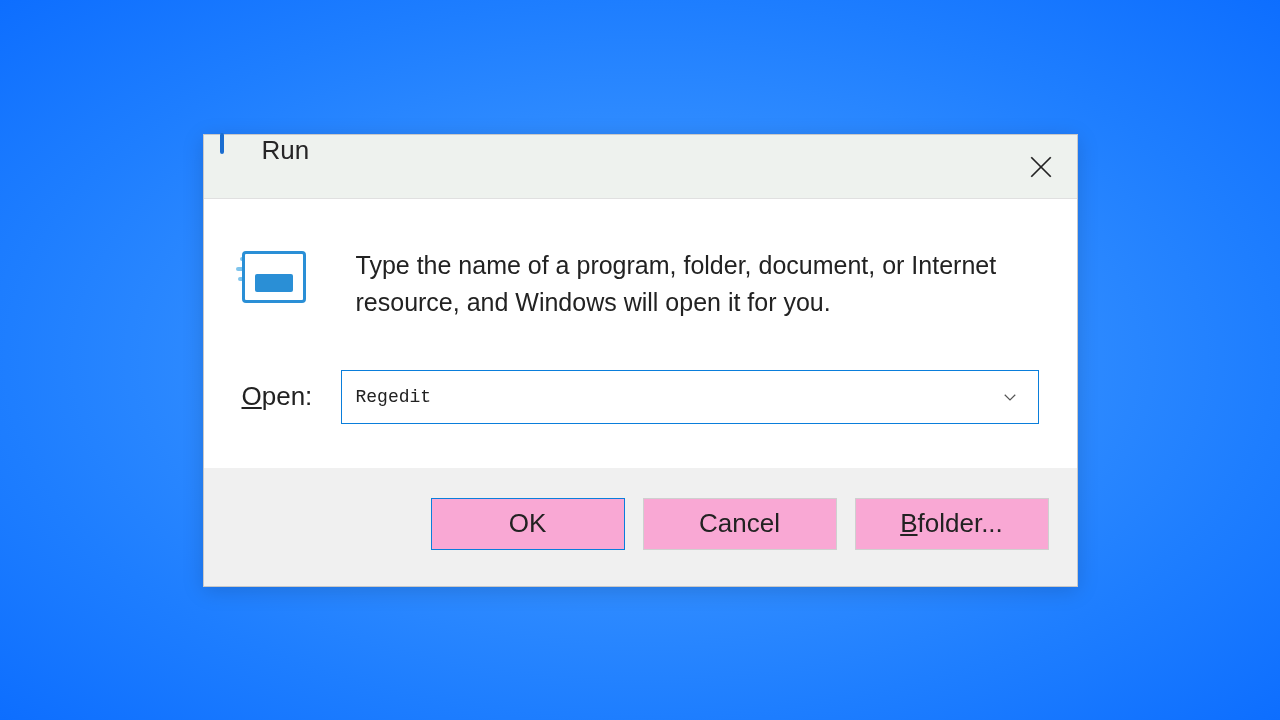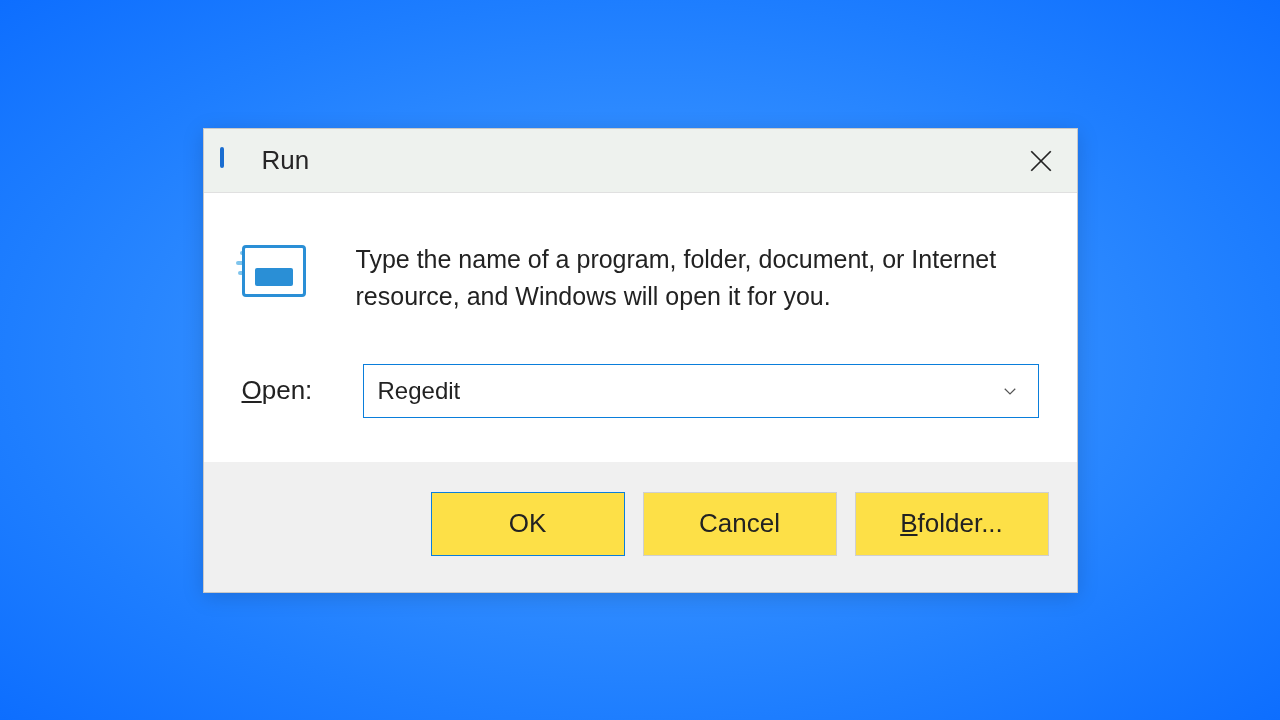--- a/index.html
+++ b/index.html
@@ -21,21 +21,20 @@
       width: 875px;
       background: #ffffff;
       border: 1px solid #c8c8c8;
       box-shadow: 0 4px 20px rgba(0,0,0,0.15);
       position: relative;
     }
     .titlebar {
       height: 64px;
       background: #eef2ee;
       display: flex;
-      align-items: center;
       padding: 0 16px;
       border-bottom: 1px solid #e0e0e0;
     }
     .titlebar-icon {
       width: 28px;
       height: 22px;
       margin-right: 14px;
       display: inline-block;
       position: relative;
     }
@@ -122,21 +121,21 @@
     .run-icon-speed span:nth-child(2){ width: 12px; margin-left: 2px;}
     .run-icon-speed span:nth-child(3){ width: 10px; margin-left: 4px;}
     .description-text {
       font-size: 25px;
       color: #222222;
       line-height: 1.5;
     }
     .input-row {
       display: flex;
       align-items: center;
-      gap: 36px;
+      gap: 14px;
       margin-bottom: 34px;
     }
     .input-label {
       font-size: 26px;
       color: #222222;
       min-width: 85px;
     }
     .input-label .u {
       text-decoration: underline;
     }
@@ -147,46 +146,46 @@
       display: flex;
       align-items: center;
       padding: 0 14px;
       position: relative;
       background: #ffffff;
     }
     .combo-input {
       flex: 1;
       border: none;
       outline: none;
-      font-size: 24px;
-      color: #222222;
-      font-family: Liberation Sans, sans-serif;
+      font-size: 18px;
+      color: #222222;
+      font-family: Liberation Mono, monospace;
       background: transparent;
     }
     .combo-chevron {
       width: 28px;
       height: 28px;
       display: flex;
       align-items: center;
       justify-content: center;
       cursor: pointer;
     }
     .footer {
       background: #f0f0f0;
       padding: 30px 28px 36px 28px;
       display: flex;
       justify-content: flex-end;
       gap: 18px;
     }
     .btn {
       width: 194px;
-      height: 64px;
+      height: 52px;
       font-size: 26px;
       color: #222222;
-      background: #fde047;
+      background: #f9a8d4;
       border: 1px solid #cfcfcf;
       cursor: pointer;
       font-family: inherit;
       display: flex;
       align-items: center;
       justify-content: center;
     }
     .btn.default {
       border: 1.5px solid #0a7edb;
     }

